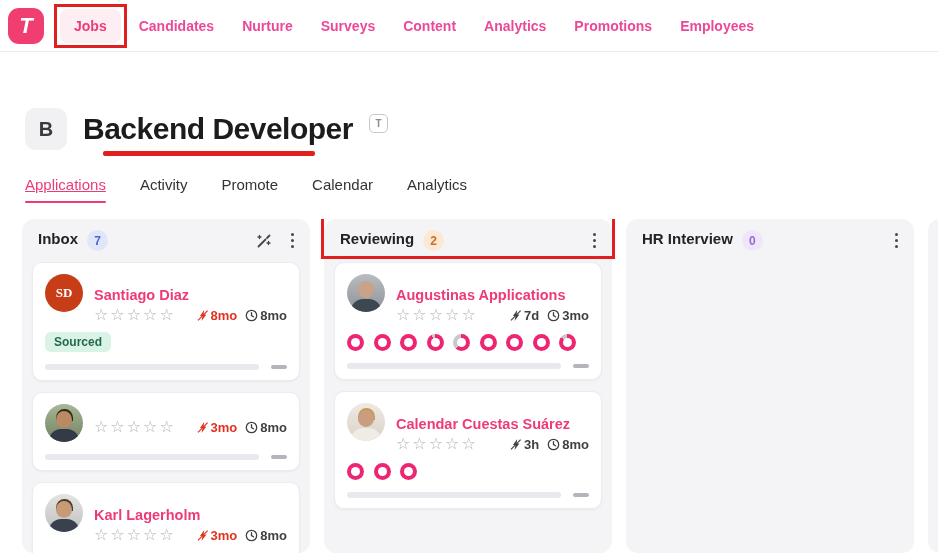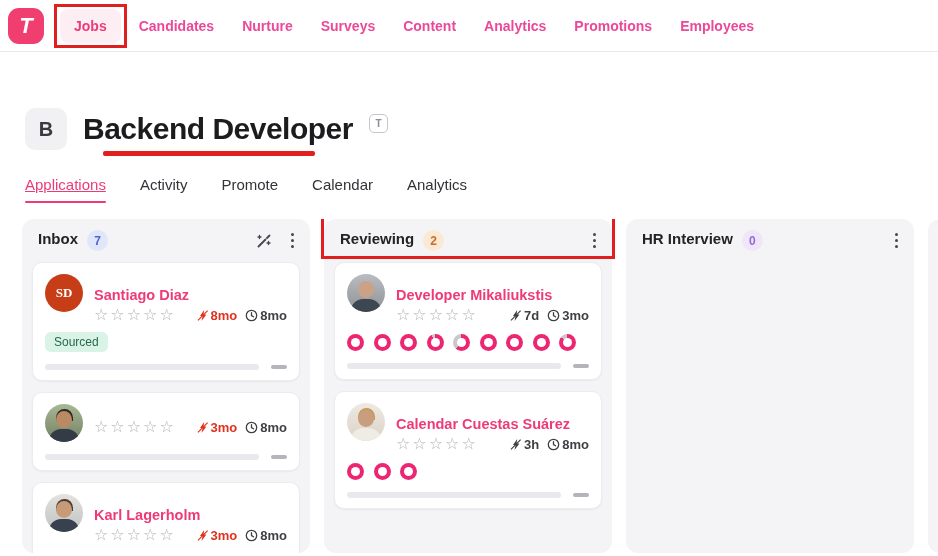--- a/index.html
+++ b/index.html
@@ -64,21 +64,21 @@
   .avatar .shirt { position:absolute; width:30px; height:16px; border-radius:12px 12px 0 0; left:4px; bottom:-3px; }
   .card-main { flex:1; min-width:0;margin-top:12px; }
   .cand-name { font-size:14.5px; font-weight:700; color:#ee3a79; line-height:18px;
     white-space:nowrap; overflow:hidden; text-overflow:ellipsis; }
   .stars-meta { display:flex; align-items:center; justify-content:space-between; margin-top:2px; }
   .stars { font-size:16px; letter-spacing:2px; color:#b4b5bb; line-height:18px; }
   .meta { display:flex; align-items:center; gap:8px; font-size:13px; font-weight:600; color:#3f3f44; }
   .meta-item { display:flex; align-items:center; gap:2px; }
   .meta-item.alert { color:#e0321e; }
   .tags { margin-top:8px; display:flex; gap:6px; }
-  .tag { font-size:12px; font-weight:400; padding:3px 9px; border-radius:6px; }
+  .tag { font-size:12px; font-weight:700; padding:3px 9px; border-radius:6px; }
   .rings { margin-top:10px; display:flex; gap:9.5px; }
   .ring { width:17px; height:17px; border-radius:50%; display:grid; place-items:center; }
   .ring::after { content:""; width:9px; height:9px; border-radius:50%; background:#fff; }
   .progress-row { margin-top:12px; display:flex; align-items:center; gap:12px; }
   .bar { flex:1; height:6px; border-radius:3px; background:#e9e9ed; }
   .dash { width:16px; height:3.5px; border-radius:2px; background:#b4b5bb; flex:0 0 auto; }
   svg { display:block; }
 </style>
 </head>
 <body>
@@ -255,21 +255,21 @@
             </span>
           </span>
         </div>
         <div class="card">
           <div class="card-top">
             <div class="avatar" style="background: linear-gradient(rgb(185, 188, 192), rgb(142, 145, 150));">
               <i class="head" style="background: rgb(201, 162, 135);"></i>
               <i class="shirt" style="background: rgb(60, 71, 82);"></i>
             </div>
             <div class="card-main">
-              <div class="cand-name">Developer Mikaliukstis</div>
+              <div class="cand-name">Augustinas Applications</div>
               <div class="stars-meta">
                 <span class="stars">☆☆☆☆☆</span>
                 <span class="meta">
                   <span class="meta-item">
                     <svg width="12" height="13" viewBox="0 0 12 13" fill="currentColor">
                       <path d="M7.2 1 3 7h2.6L4.5 12 9.4 5.4H6.6z"></path>
                       <rect x="-1" y="5.9" width="13.6" height="1.2" transform="rotate(-45 5.8 6.5)"></rect>
                     </svg>
                     <span>7d</span>
                   </span>

